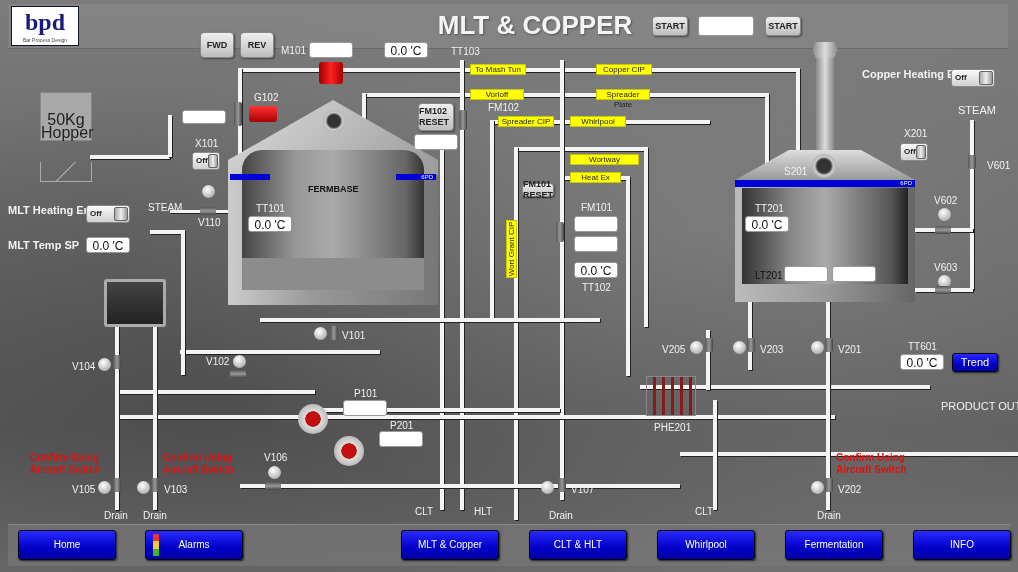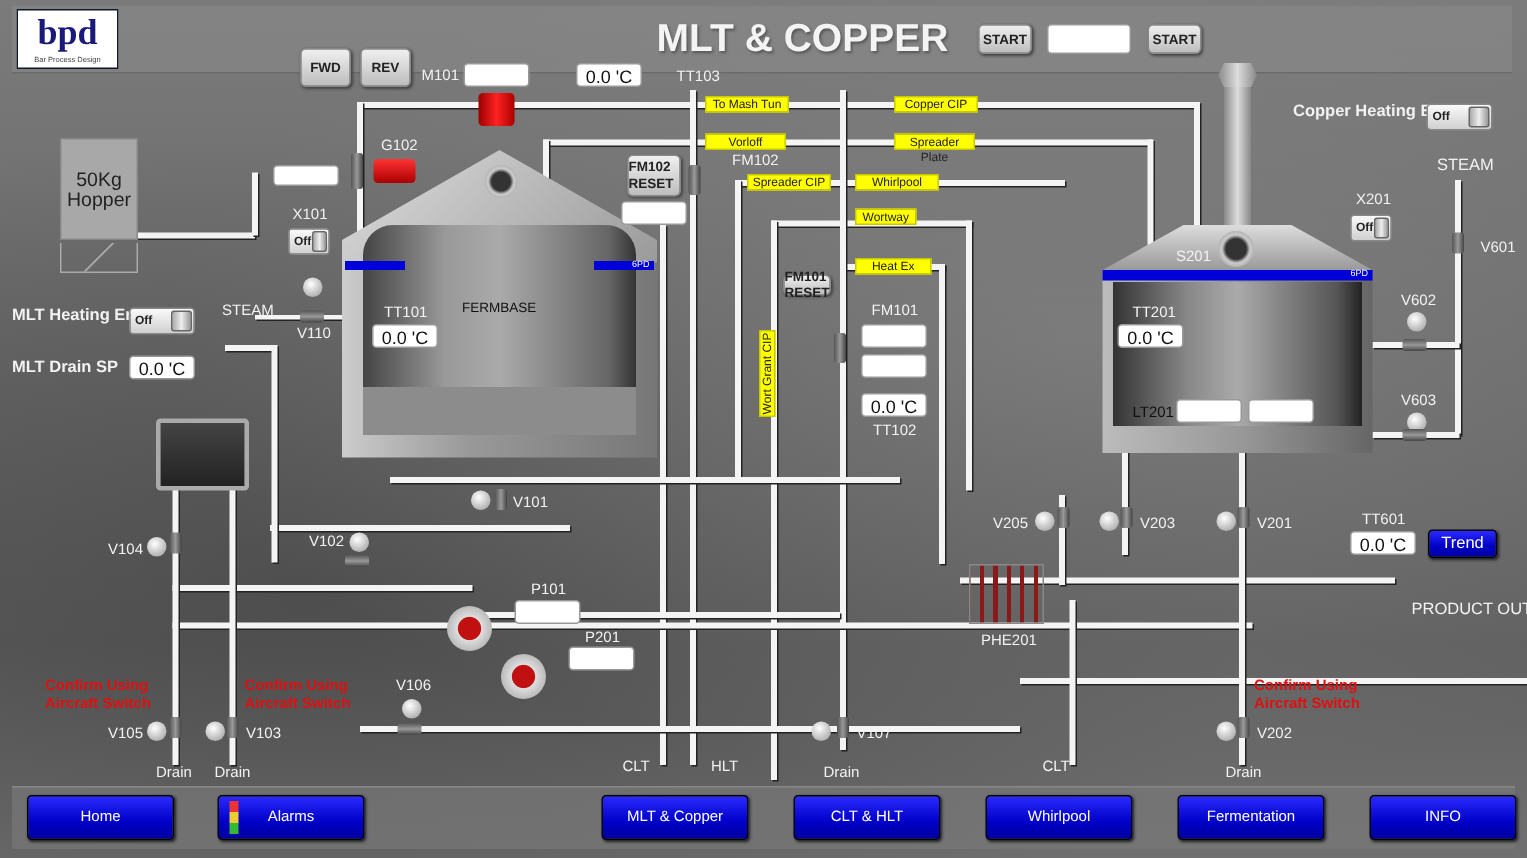--- a/index.html
+++ b/index.html
@@ -77,21 +77,21 @@
 <div class="pipe" style="left:153px;top:295px;width:4px;height:215px"></div>
 <div class="pipe" style="left:150px;top:230px;width:34px;height:4px"></div>
 <div class="pipe" style="left:181px;top:230px;width:4px;height:145px"></div>
 <div class="pipe" style="left:970px;top:120px;width:4px;height:170px"></div>
 <div class="pipe" style="left:915px;top:228px;width:58px;height:4px"></div>
 <div class="pipe" style="left:915px;top:288px;width:58px;height:4px"></div>
 <div class="pipe" style="left:90px;top:155px;width:80px;height:4px"></div>
 <div class="pipe" style="left:168px;top:115px;width:4px;height:42px"></div>
 <div class="pipe" style="left:170px;top:210px;width:60px;height:3px"></div>
 
-<div style="position:absolute;left:40px;top:92px;width:52px;height:68px;background:#a8a8a8;border:1px solid #888;font-size:13px;color:#222;text-align:center;padding-top:20px;line-height:13px">50Kg Hopper</div>
+<div style="position:absolute;left:40px;top:92px;width:52px;height:49px;background:#a8a8a8;border:1px solid #888;font-size:16px;color:#222;text-align:center;padding-top:20px;line-height:13px">50Kg Hopper</div>
 <div style="position:absolute;left:40px;top:162px;width:52px;height:20px;border:1px solid #aaa;border-top:none;background:linear-gradient(135deg,transparent 48%,#bbb 50%,transparent 52%)"></div>
 
 <div class="lbl" style="left:281px;top:45px">M101</div>
 <div class="box" style="left:309px;top:42px;width:44px;height:16px"></div>
 <div style="position:absolute;left:319px;top:62px;width:24px;height:22px;background:linear-gradient(90deg,#900,#f22,#a00);border-radius:3px"></div>
 <div class="box" style="left:384px;top:42px;width:44px;height:16px">0.0 'C</div>
 <div class="lbl" style="left:451px;top:46px">TT103</div>
 <div class="lbl" style="left:254px;top:92px">G102</div>
 <div style="position:absolute;left:249px;top:106px;width:28px;height:16px;background:linear-gradient(#f33,#a00);border-radius:3px"></div>
 <div class="box" style="left:182px;top:110px;width:44px;height:14px"></div>
@@ -103,48 +103,48 @@
     <span class="k" style="width:10px"></span>
   </div>
 
 <div class="vessel" style="left:228px;top:100px;width:210px;height:205px">
  <div style="position:absolute;left:0;top:0;width:210px;height:80px;background:linear-gradient(135deg,#ddd,#999);clip-path:polygon(50% 0,100% 75%,100% 100%,0 100%,0 75%)"></div>
  <div style="position:absolute;left:0;top:75px;width:210px;height:130px;background:linear-gradient(90deg,#ccc,#999 40%,#777 100%)"></div>
  <div style="position:absolute;left:14px;top:50px;width:182px;height:140px;background:linear-gradient(90deg,#444,#999 30%,#aaa 50%,#666 90%,#333);border-radius:20px 20px 0 0"></div>
  <div style="position:absolute;left:14px;top:158px;width:182px;height:32px;background:#8c8c8c"></div>
  <div style="position:absolute;left:2px;top:74px;width:40px;height:6px;background:#0000d8"></div>
  <div style="position:absolute;right:2px;top:74px;width:40px;height:6px;background:#0000d8;font-size:6px;color:#fff;text-align:right;line-height:6px;padding-right:3px">6PD</div>
- <div style="position:absolute;left:80px;top:100px;font-size:9px;font-weight:normal;color:#111">FERMBASE</div>
+ <div style="position:absolute;left:80px;top:84px;font-size:9px;font-weight:bold;color:#111">FERMBASE</div>
 </div>
 <div class="knob" style="left:323px;top:110px;width:22px;height:22px;background:radial-gradient(circle,#333 40%,#ccc 55%,#888)"></div>
 <div class="lbl" style="left:256px;top:203px">TT101</div>
 <div class="box" style="left:248px;top:216px;width:44px;height:16px">0.0 'C</div>
 
 <div class="lbl" style="left:148px;top:202px">STEAM</div>
 <div class="valveh" style="left:200px;top:207px"></div>
 <div class="knob" style="left:202px;top:185px"></div>
 <div class="lbl" style="left:198px;top:217px">V110</div>
 
 <div class="lblb" style="left:8px;top:203px">MLT Heating Enable</div>
 <div class="toggle" style="left:86px;top:205px;width:44px">
     <span class="t">Off</span>
     <span class="k"></span>
   </div>
-<div class="lblb" style="left:8px;top:238px">MLT Drain SP</div>
+<div class="lblb" style="left:8px;top:238px">MLT Temp SP</div>
 <div class="box" style="left:86px;top:237px;width:44px;height:16px">0.0 'C</div>
 
 <div style="position:absolute;left:104px;top:279px;width:62px;height:48px;background:linear-gradient(#444,#222);border:3px solid #aaa;border-radius:3px"></div>
 
 <div class="tag" style="left:470px;top:64px;width:56px">To Mash Tun</div>
 <div class="tag" style="left:596px;top:64px;width:56px">Copper CIP</div>
 <div class="tag" style="left:470px;top:89px;width:54px">Vorloff</div>
 <div class="tag" style="left:596px;top:89px;width:54px">Spreader Plate</div>
 <div class="tag" style="left:498px;top:116px;width:56px">Spreader CIP</div>
 <div class="tag" style="left:570px;top:116px;width:56px">Whirlpool</div>
-<div class="tag" style="left:570px;top:139px;width:41px">Wortway</div>
+<div class="tag" style="left:570px;top:154px;width:69px">Wortway</div>
 <div class="tag" style="left:570px;top:172px;width:51px">Heat Ex</div>
 <div class="tag" style="left:506px;top:220px;width:58px;transform:rotate(-90deg);transform-origin:left top;top:278px">Wort Grant CIP</div>
 
 <div class="gbtn" style="left:418px;top:103px;width:36px;height:28px">FM102 RESET</div>
 <div class="lbl" style="left:488px;top:102px">FM102</div>
 <div class="box" style="left:414px;top:134px;width:44px;height:16px"></div>
 <div class="valve" style="left:459px;top:110px;height:20px"></div>
 
 <div class="gbtn" style="left:522px;top:183px;width:32px;height:14px">FM101 RESET</div>
 <div class="lbl" style="left:581px;top:202px">FM101</div>

